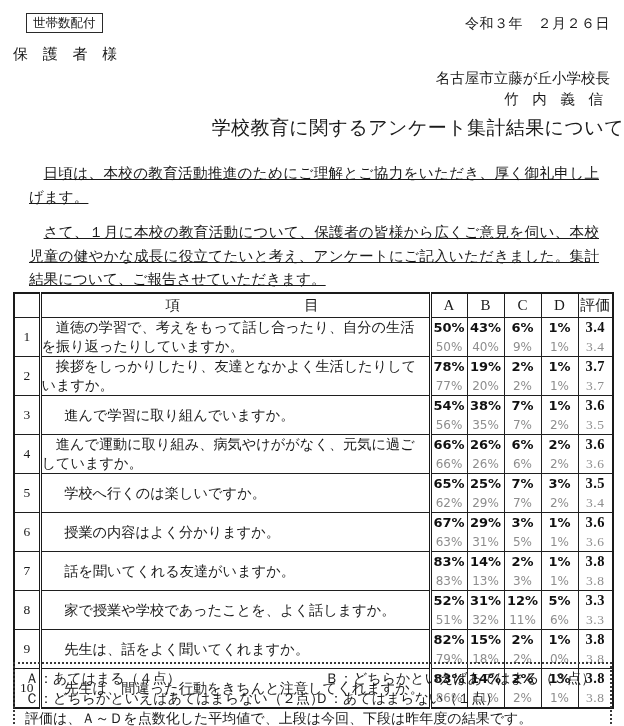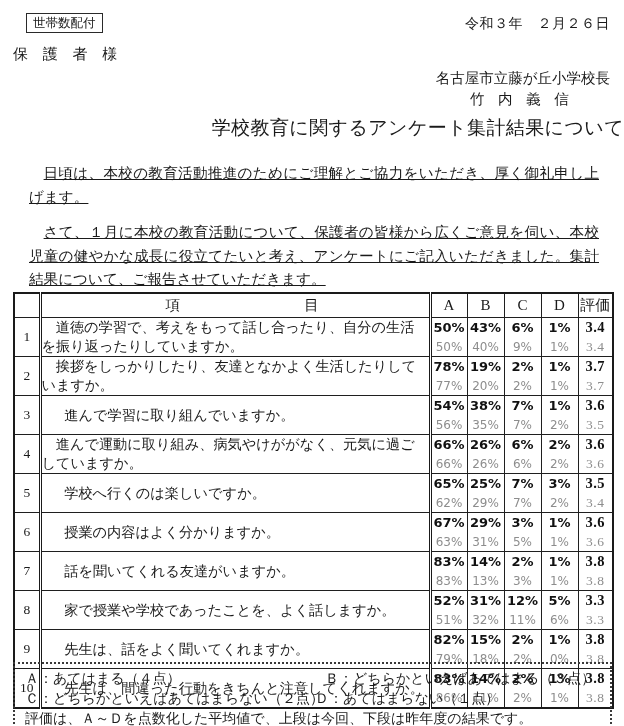--- a/index.html
+++ b/index.html
@@ -62,21 +62,21 @@
     font-size: 15px;
     line-height: 19px;
     letter-spacing: 5.5px;
     white-space: nowrap;
   }
 
   .sender {
     position: absolute;
     right: 14px;
     top: 68px;
-    text-align: center;
+    text-align: right;
     font-size: 14.5px;
     line-height: 21px;
     white-space: nowrap;
   }
   .sender .name {
     display: block;
     letter-spacing: 5px;
     padding-right: 2px;
   }
 

